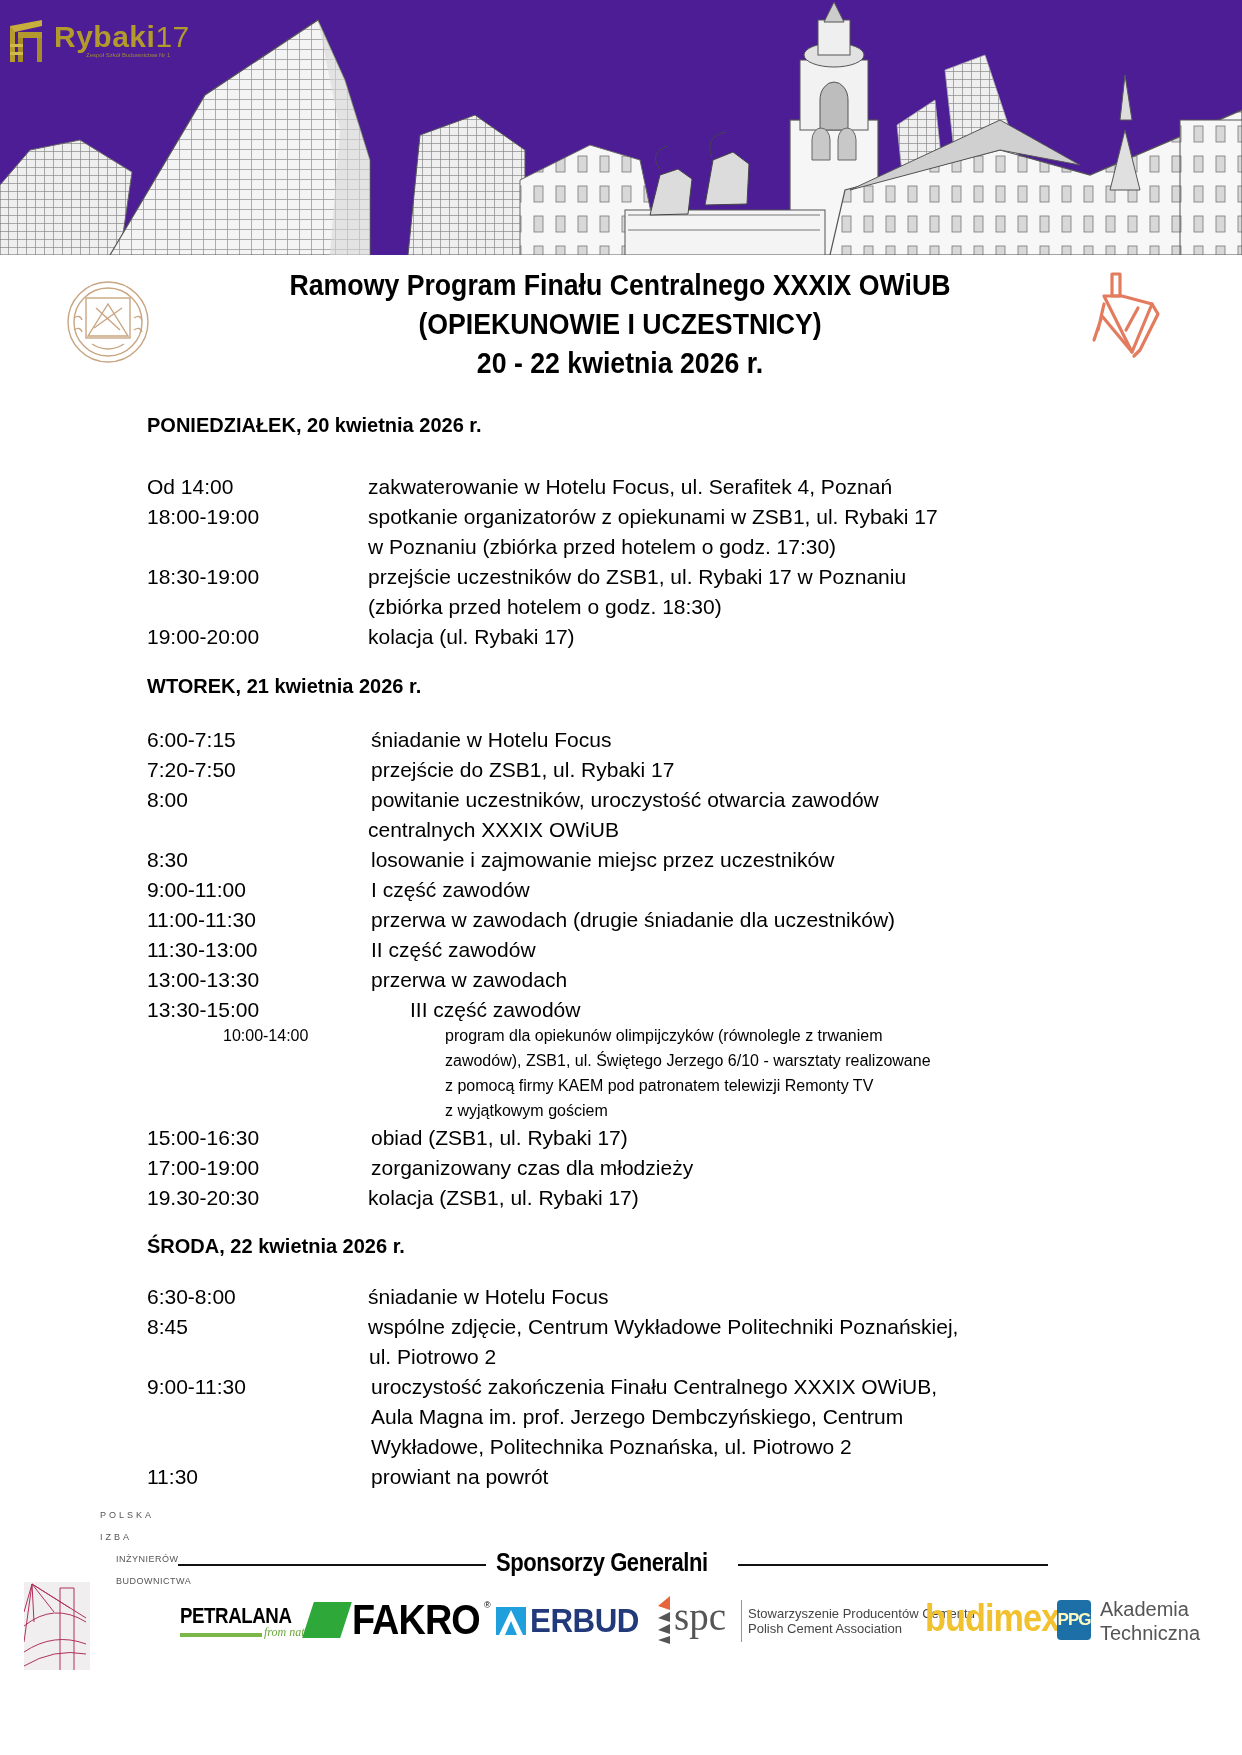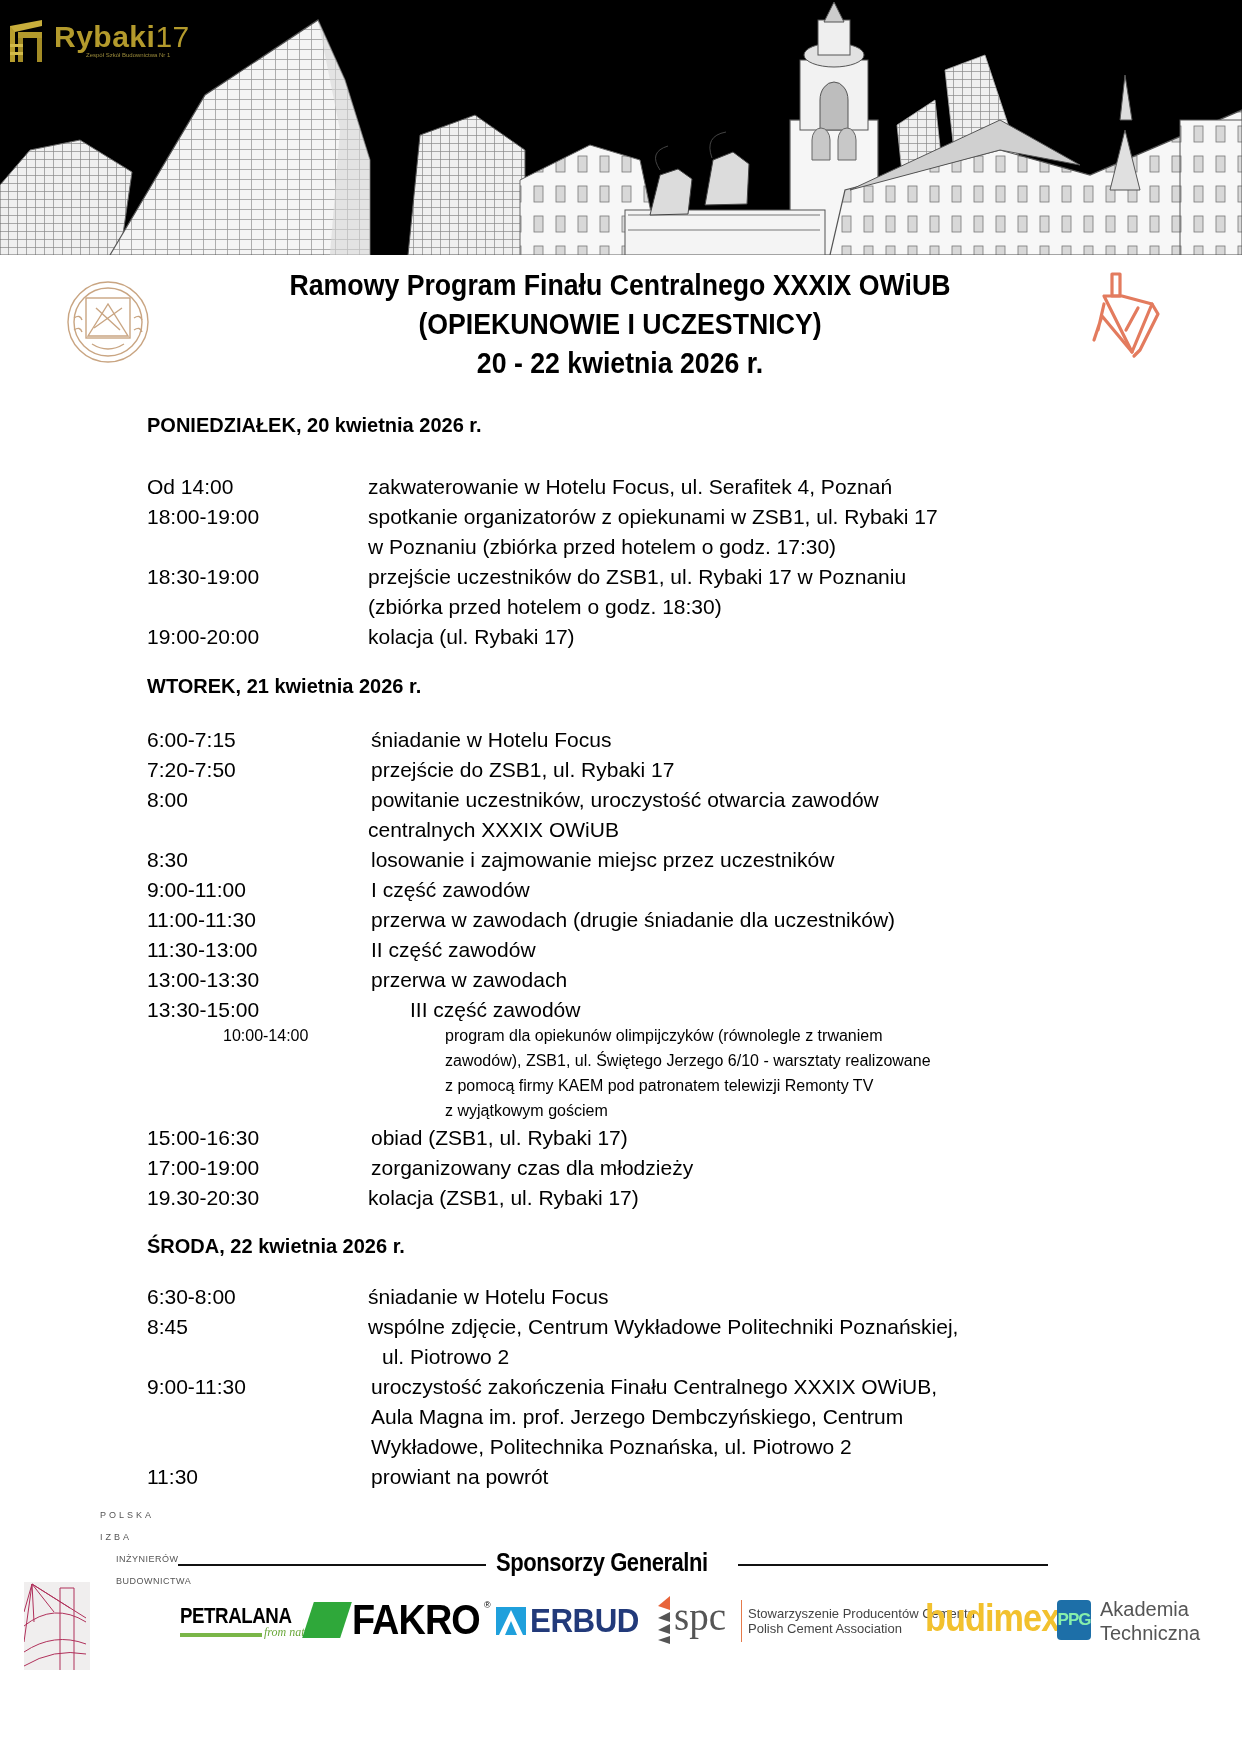--- a/index.html
+++ b/index.html
@@ -1,19 +1,19 @@
 <!DOCTYPE html>
 <html><head>
 <meta charset="utf-8">
 <style>
   html, body { margin:0; padding:0; background:#ffffff; }
   body { width:1242px; height:1755px; position:relative; overflow:hidden; font-family:"Liberation Sans", sans-serif; color:#000; }
 
   
-  .header-art { position:absolute; left:0; top:0; width:1242px; height:255px; overflow:hidden; background:#000000; }
+  .header-art { position:absolute; left:0; top:0; width:1242px; height:255px; overflow:hidden; background:#4c1d95; }
   .header-art svg { position:absolute; left:0; top:0; }
 
   .rybaki-logo { position:absolute; left:8px; top:18px; width:175px; height:44px; }
   .rybaki-name { position:absolute; left:46px; top:2px; font-family:"Liberation Sans", sans-serif; font-weight:bold; font-size:30px; color:#b39a2c; letter-spacing:0.5px; }
   .rybaki-name .num { font-weight:normal; }
   .rybaki-sub { position:absolute; left:78px; top:34px; font-size:6px; color:#9a8a3a; white-space:nowrap; }
 
   
   .emblem-left { position:absolute; left:64px; top:278px; width:88px; height:88px; }
   .emblem-right { position:absolute; left:1082px; top:270px; width:90px; height:90px; }
@@ -51,21 +51,21 @@
   .erbud .mark { position:absolute; left:0; top:4px; width:30px; height:28px; }
   .erbud .name { position:absolute; left:34px; top:-2px; font-weight:bold; font-size:34px; color:#223a7a; letter-spacing:-0.5px; transform:scaleX(0.92); transform-origin:left; white-space:nowrap; }
 
   .spc { left:656px; top:1596px; height:50px; }
   .spc .mark { position:absolute; left:0; top:0; width:16px; height:48px; }
   .spc .name { position:absolute; left:18px; top:-2px; font-family:"Liberation Serif", serif; font-size:39px; color:#555; white-space:nowrap; }
   .spc .divider { position:absolute; left:85px; top:4px; width:1px; height:42px; background:#e57a4a; }
   .spc .desc { position:absolute; left:92px; top:10px; font-size:13px; color:#444; line-height:15px; white-space:nowrap; }
 
   .budimex { left:925px; top:1597px; font-weight:bold; font-size:38px; color:#f2c12e; letter-spacing:-1px; transform:scaleX(0.9); transform-origin:left; white-space:nowrap; }
-  .ppg { left:1057px; top:1600px; width:34px; height:40px; background:#1d6fa8; border-radius:4px; color:#86efac; font-weight:bold; font-size:17px; text-align:center; line-height:40px; letter-spacing:-1px; }
+  .ppg { left:1057px; top:1600px; width:34px; height:40px; background:#1d6fa8; border-radius:4px; color:#fef9c3; font-weight:bold; font-size:17px; text-align:center; line-height:40px; letter-spacing:-1px; }
   .akademia { left:1100px; top:1597px; font-size:20px; color:#555; line-height:24px; white-space:nowrap; }
 </style>
 </head>
 <body>
 
 <div class="header-art">
   <svg width="1242" height="255" viewBox="0 0 1242 255">
     <defs>
       <pattern id="glass" width="12" height="10" patternUnits="userSpaceOnUse">
         <rect width="12" height="10" fill="#f4f4f4"></rect>
@@ -256,21 +256,21 @@
 
 <div class="row" style="top:1282px;">
   <span class="t">6:30-8:00</span>
   <span class="d" style="left:221px;">śniadanie w Hotelu Focus</span>
 </div>
 <div class="row" style="top:1312px;">
   <span class="t">8:45</span>
   <span class="d" style="left:221px;">wspólne zdjęcie, Centrum Wykładowe Politechniki Poznańskiej,</span>
 </div>
 <div class="row" style="top:1342px;">
-  <span class="d" style="left:235px;">ul. Piotrowo 2</span>
+  <span class="d" style="left:222px;">ul. Piotrowo 2</span>
 </div>
 <div class="row" style="top:1372px;">
   <span class="t">9:00-11:30</span>
   <span class="d" style="left:224px;">uroczystość zakończenia Finału Centralnego XXXIX OWiUB,</span>
 </div>
 <div class="row" style="top:1402px;">
   <span class="d" style="left:224px;">Aula Magna im. prof. Jerzego Dembczyńskiego, Centrum</span>
 </div>
 <div class="row" style="top:1432px;">
   <span class="d" style="left:224px;">Wykładowe, Politechnika Poznańska, ul. Piotrowo 2</span>

